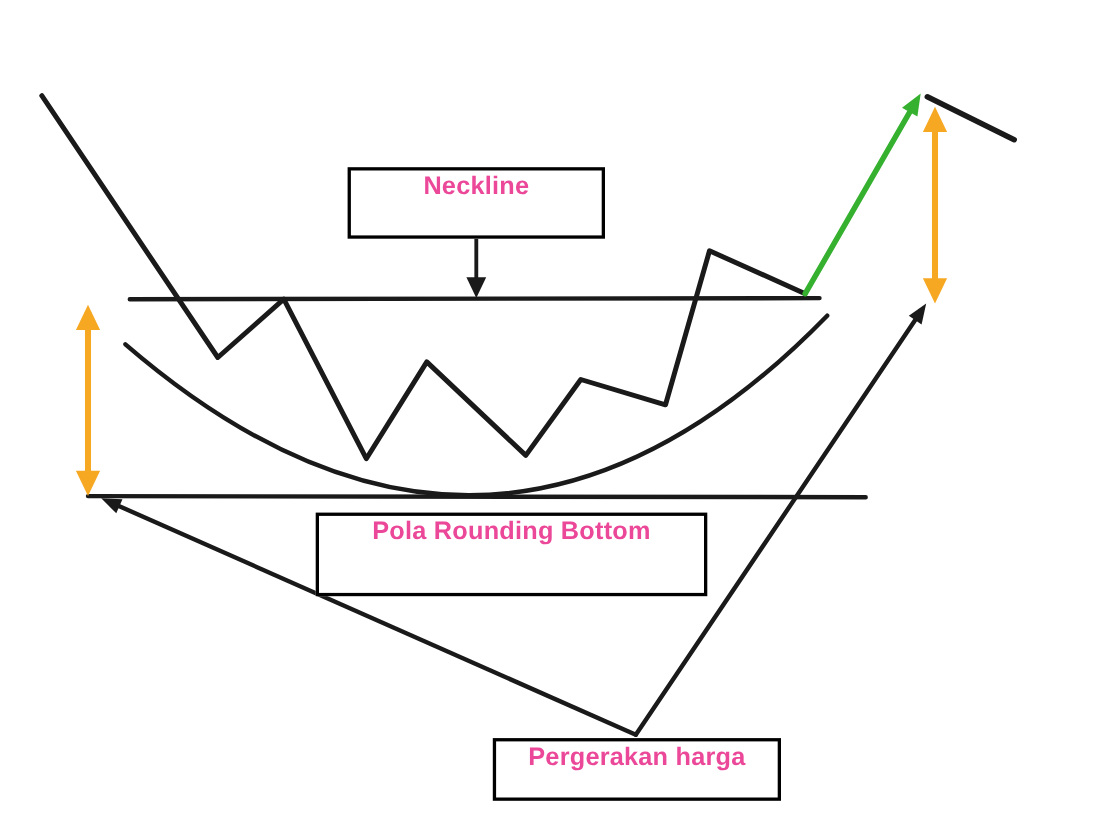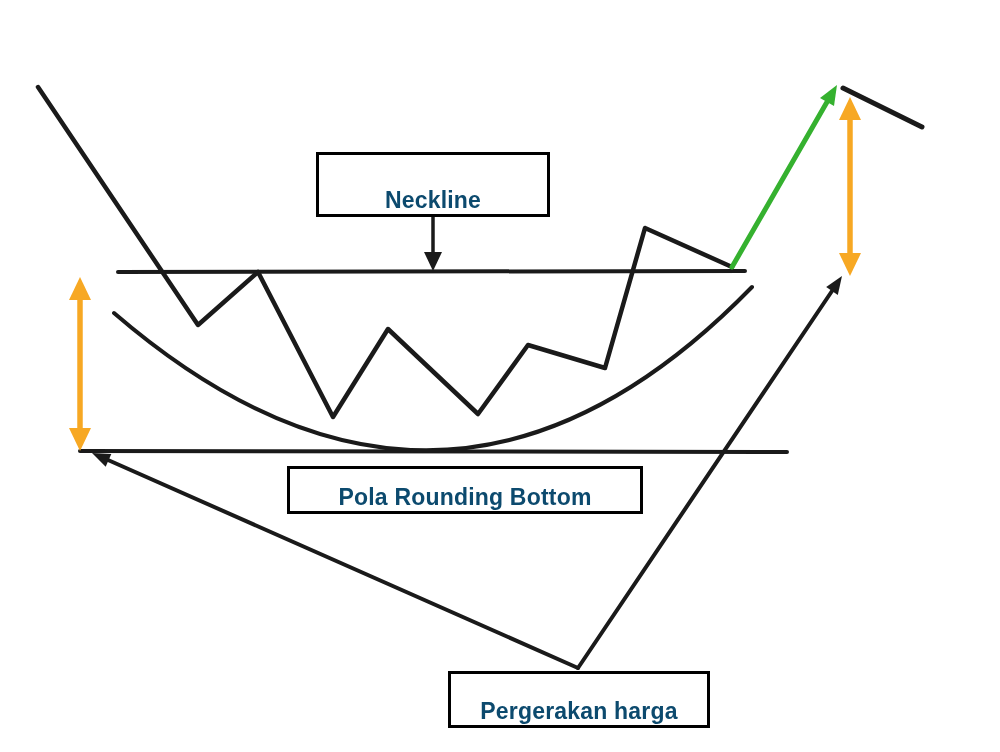--- a/index.html
+++ b/index.html
@@ -25,30 +25,30 @@
   .green-stroke { stroke: var(--breakout-green, #35b12f); fill: none; }
   .green-fill   { fill:   var(--breakout-green, #35b12f); stroke: none; }
   .orange-stroke{ stroke: var(--measure-orange, #f7a823); fill: none; }
   .orange-fill  { fill:   var(--measure-orange, #f7a823); stroke: none; }
   .label-box {
     position: absolute;
     box-sizing: border-box;
     border: 3px solid var(--box-border, #000000);
     background: var(--background, #ffffff);
     display: flex;
-    align-items: flex-end;
+    align-items: flex-start;
     justify-content: center;
     font-weight: bold;
     font-size: 23px;
-    color: #0c4a6e;
+    color: #ec4899;
     letter-spacing: 0.2px;
     white-space: nowrap;
   }
   #neckline-box   { left: 316px; top: 152px; width: 234px; height: 65px; }
-  #pattern-box    { left: 287px; top: 466px; width: 356px; height: 48px; }
+  #pattern-box    { left: 287px; top: 466px; width: 356px; height: 76px; }
   #price-move-box { left: 448px; top: 671px; width: 262px; height: 57px; }
 </style>
 </head>
 <body>
 
 <div id="stage">
 
   <svg id="diagram-svg" width="1000" height="752" viewBox="0 0 1000 752">
 
     <line x1="118" y1="272" x2="745" y2="271" stroke-width="4" class="ink-stroke" stroke-linecap="round"></line>

